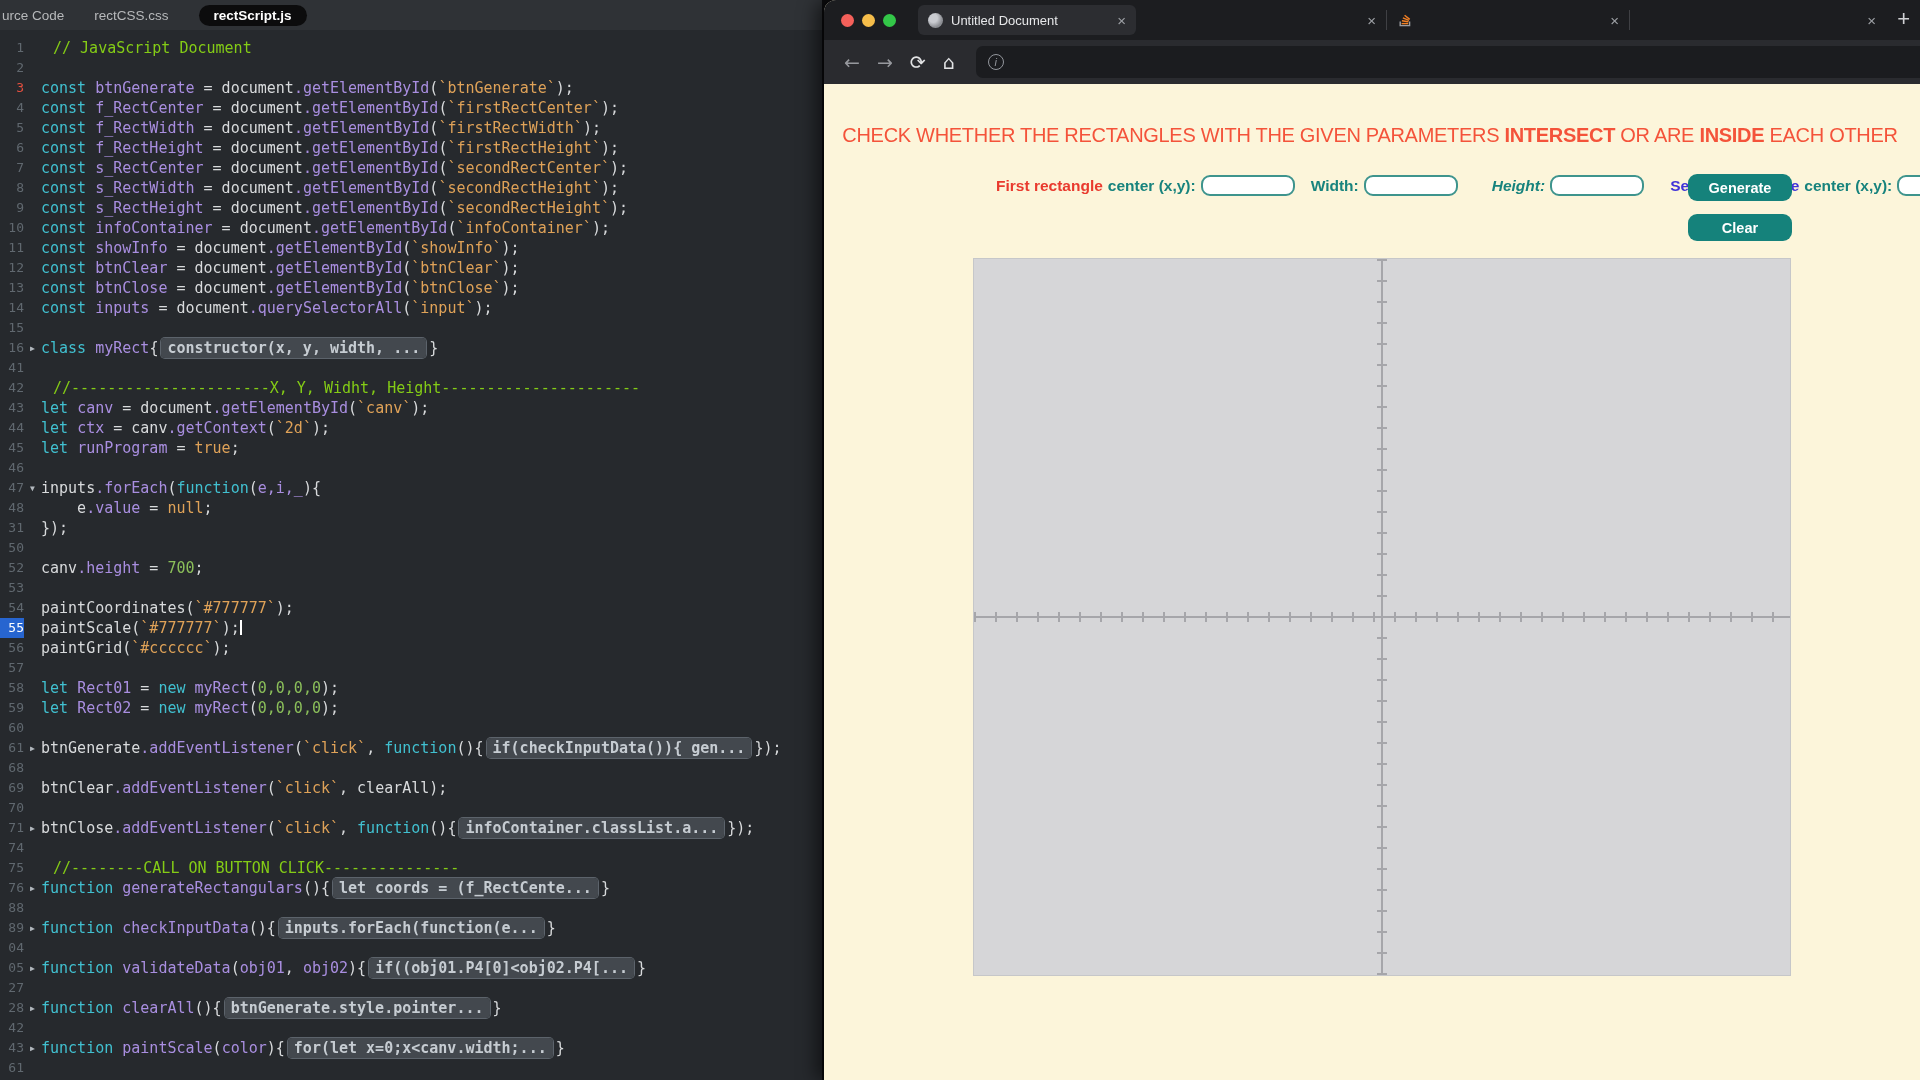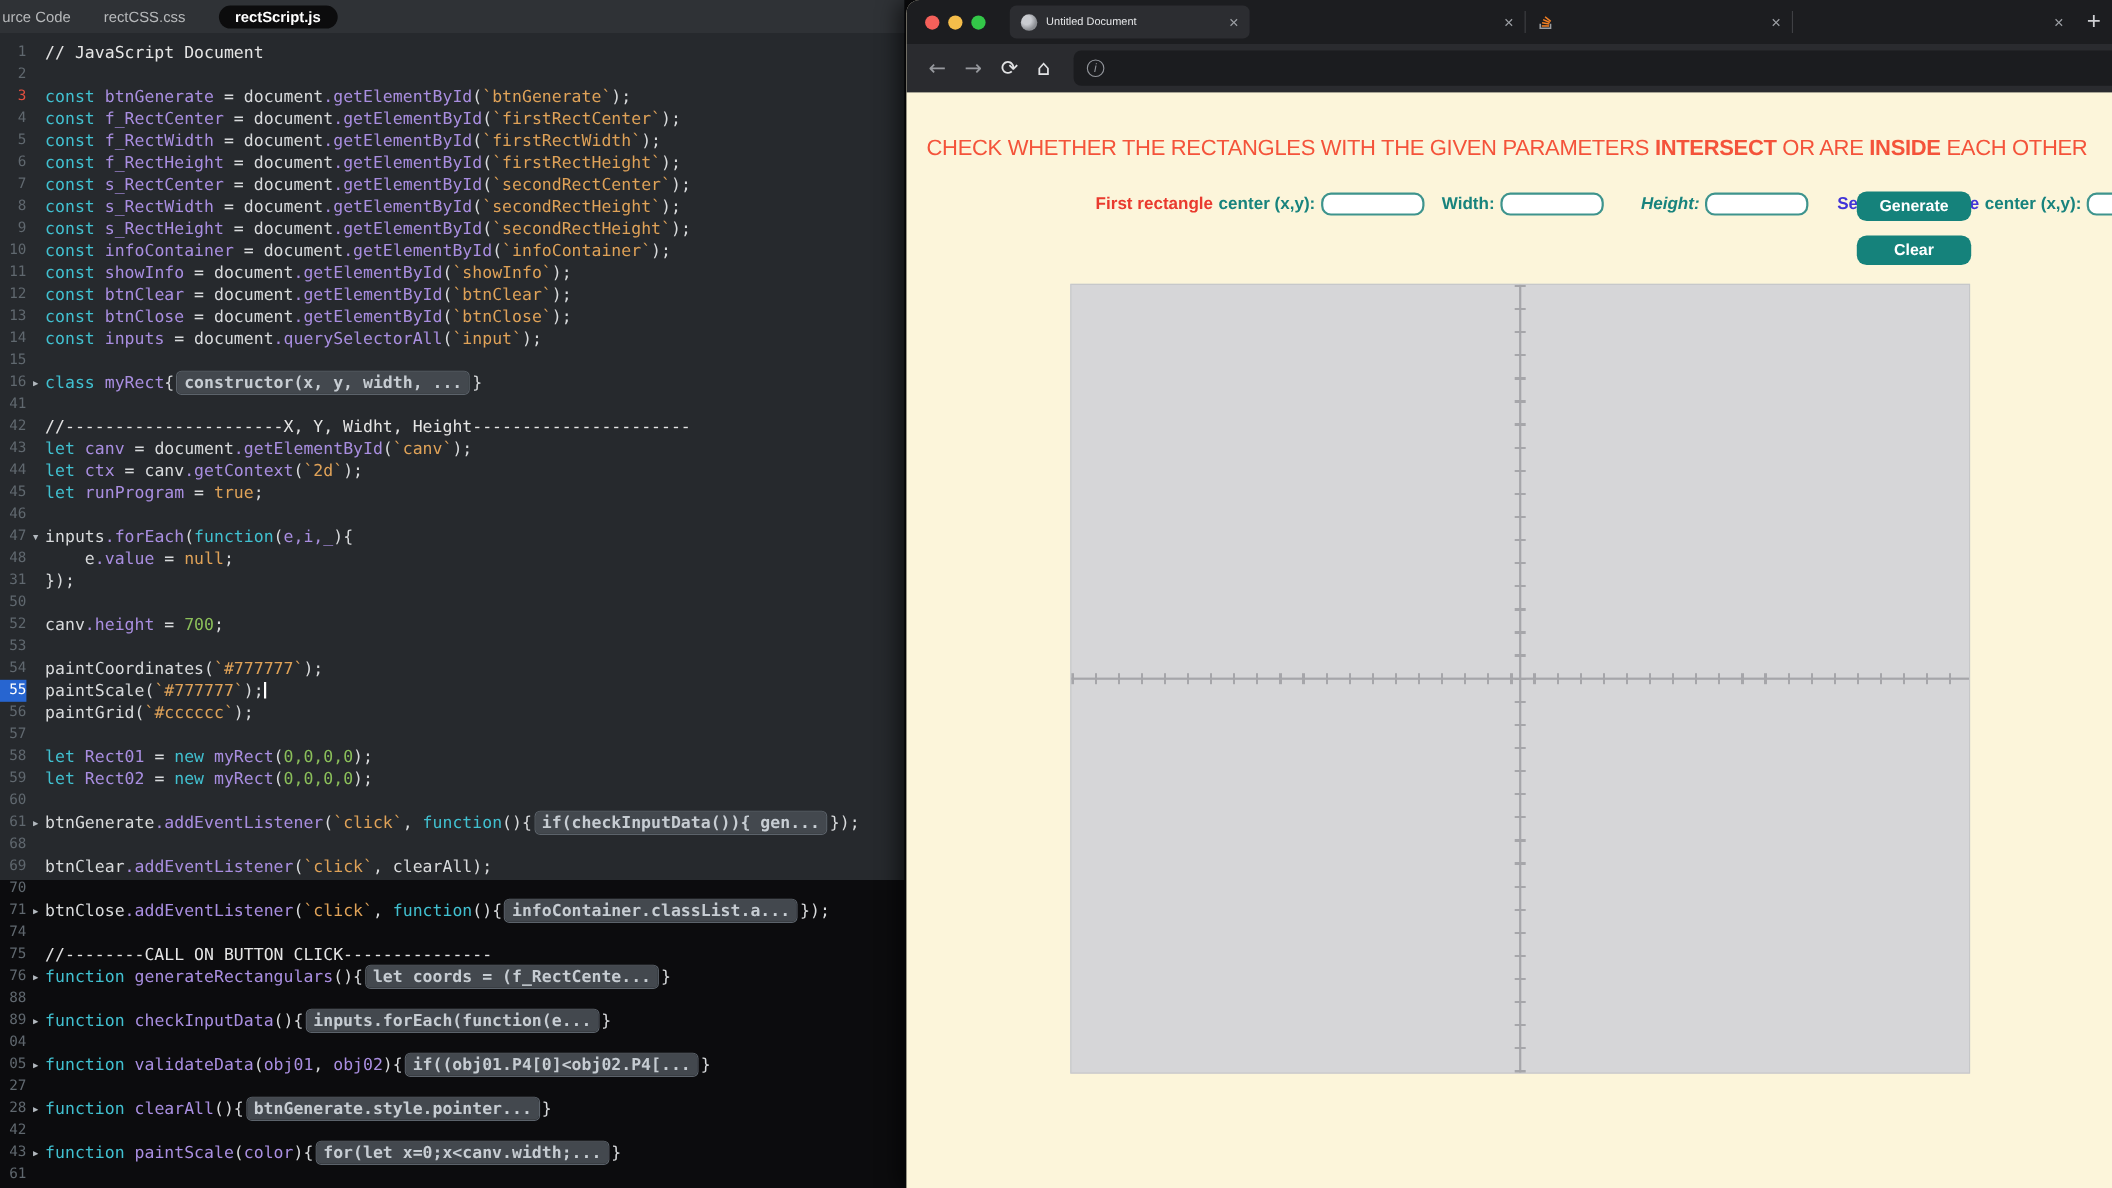--- a/index.html
+++ b/index.html
@@ -1,50 +1,50 @@
 <!DOCTYPE html>
 <html><head>
 <meta charset="utf-8">
 <style>
   * { margin:0; padding:0; box-sizing:border-box; }
   body { background:#000; font-family:"Liberation Sans", sans-serif; }
   .root { position:relative; width:1920px; height:1080px; background:#0c0c0e; overflow:hidden; }
 
   
-  .editor { position:absolute; left:0; top:0; width:822px; height:800px; background:#26292d; }
+  .editor { position:absolute; left:0; top:0; width:822px; height:1080px; background:#26292d; }
   .etabs { height:30px; background:#2f3236; display:flex; align-items:center; gap:30px; padding-left:2px; }
   .etab { color:#b7b9bb; font-size:13.5px; white-space:nowrap; cursor:default; }
   .etab.active { background:#0c0c0d; color:#ffffff; font-weight:bold; border-radius:12px; padding:3px 15px; }
   .code { position:absolute; top:30px; left:0; right:0; bottom:0; font-family:"DejaVu Sans Mono", monospace; font-size:15px; padding-top:8px; }
   .line { display:flex; height:20px; line-height:20px; align-items:center; }
   .gutter { width:24px; text-align:right; color:#60686f; font-size:13px; flex:none; font-family:"DejaVu Sans Mono", monospace; }
   .gutter.red { color:#e34f3f; }
   .gutter.cur { background:#2765d0; color:#fff; }
   .foldcol { width:17px; flex:none; text-align:center; font-size:8px; color:#b2b8be; padding-top:1px; }
   .lcontent { white-space:pre; }
   .c-kw { color:#41c0d0; }
   .c-id { color:#a98ee0; }
   .c-pl { color:#d8dadc; }
   .c-st { color:#dfa258; }
   .c-nu { color:#8bbf5a; }
-  .c-cm { color:#e5e5e5; }
+  .c-cm { color:#84cc16;margin-left:12px; }
   .c-pill { background:#43484e; border-radius:4px; padding:1px 6px; color:#c6ccd2; box-shadow:0 0 0 1px #5c636b; margin:0 3px;font-weight:bold; }
   .caret { display:inline-block; width:2px; height:15px; background:#ffffff; vertical-align:-2px; }
 
   
   .bwin { position:absolute; left:824px; top:0; width:1096px; height:1080px; background:#fcf5da;
           border-top-left-radius:12px; overflow:hidden; box-shadow:-8px 0 18px rgba(0,0,0,.55); }
   .titlebar { height:40px; background:#1c1d20; display:flex; align-items:center; }
   .lights { display:flex; gap:8px; margin:0 22px 0 17px; flex:none; }
   .light { width:13px; height:13px; border-radius:50%; }
   .light.r { background:#f4605a; } .light.y { background:#f5bd4a; } .light.g { background:#33c748; }
   .btabs { display:flex; align-items:center; height:40px; flex:1; min-width:0; }
   .btab { height:30px; display:flex; align-items:center; padding:0 10px; color:#9da0a5; flex:none; }
   .btab.active { background:#2c2d31; border-radius:6px; color:#e6e7e9; }
-  .btab .ttl { font-size:10px; flex:1; white-space:nowrap; overflow:hidden; margin:0 8px; }
+  .btab .ttl { font-size:13px; flex:1; white-space:nowrap; overflow:hidden; margin:0 8px; }
   .tclose { font-size:15px; color:#9da0a5; line-height:1; cursor:default; }
   .tsep { width:1px; height:20px; background:#3f4044; flex:none; }
   .fav-globe { width:15px; height:15px; border-radius:50%; flex:none;
                background:radial-gradient(circle at 35% 35%, #c9cbd0 0 30%, #8c8e93 65%); }
   .newtab { flex:none; color:#cfd0d3; font-size:22px; padding:0 10px 2px 6px; }
   .navbar { height:44px; background:#2a2b2f; display:flex; align-items:center; gap:17px; padding-left:20px; }
   .navbtn { color:#97999e; font-size:19px; line-height:1; flex:none; font-family:"DejaVu Sans", sans-serif; }
   .navbtn.lit { color:#e2e3e5; }
   .urlbar { flex:1; height:32px; background:#1b1c1f; border-radius:7px; display:flex; align-items:center;
             padding-left:12px; gap:8px; margin-left:4px; margin-right:-8px; }

